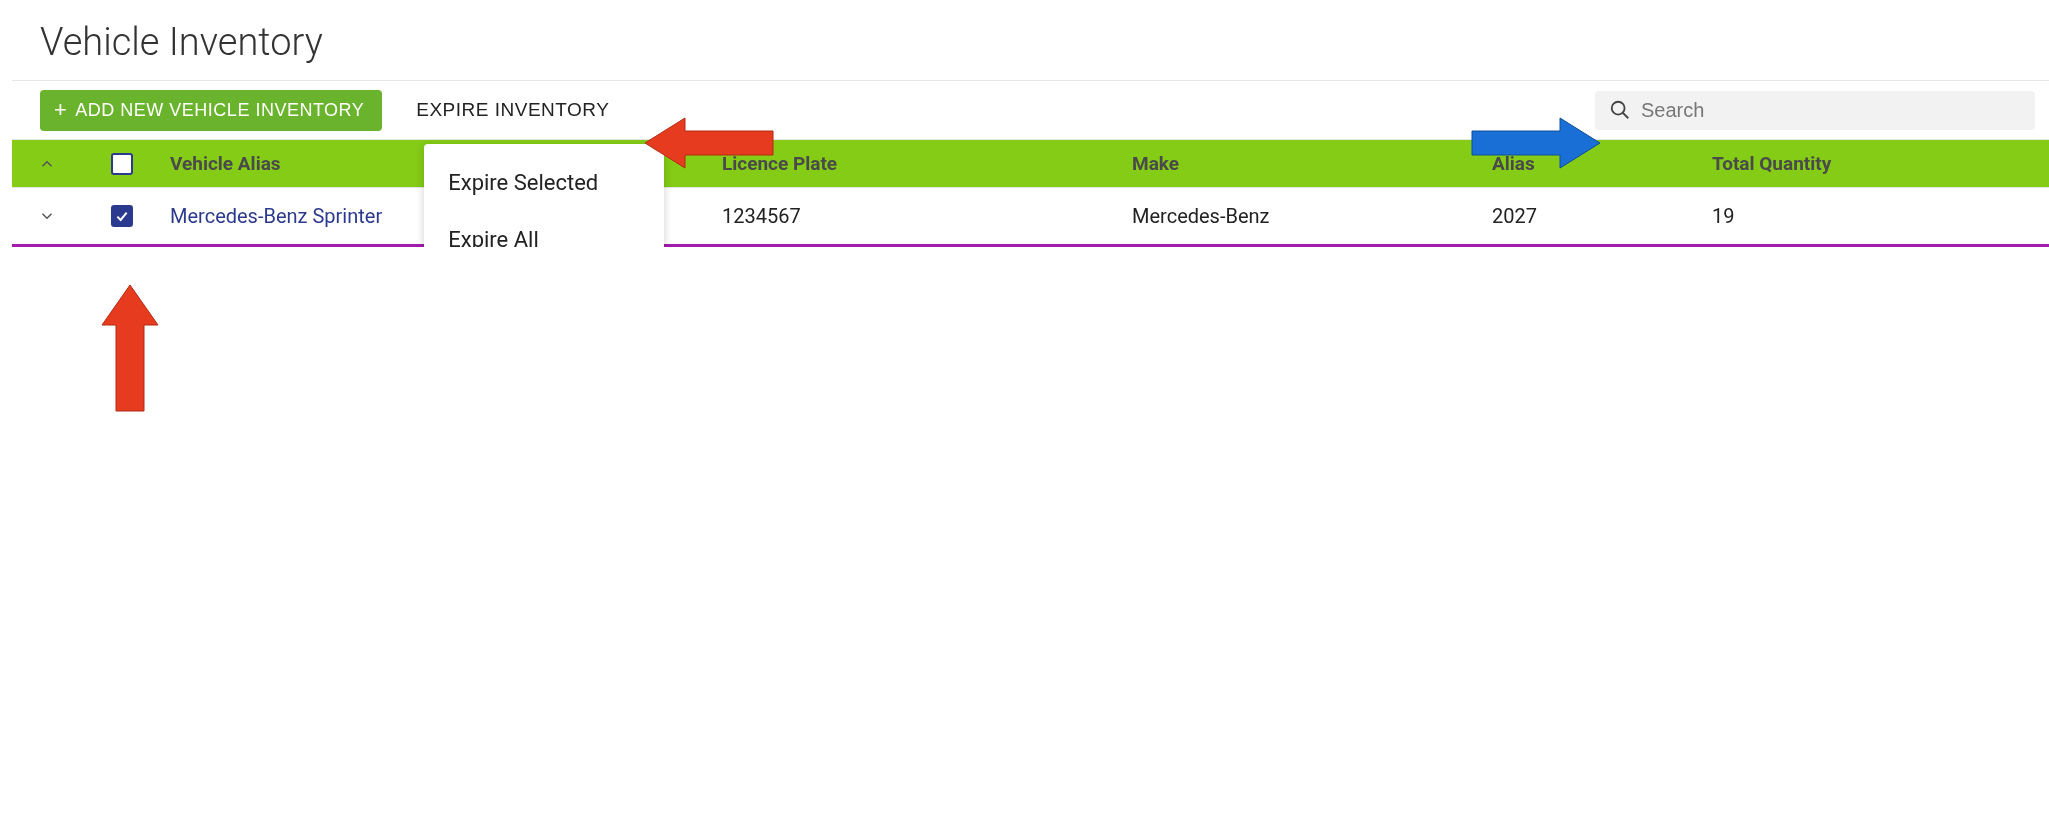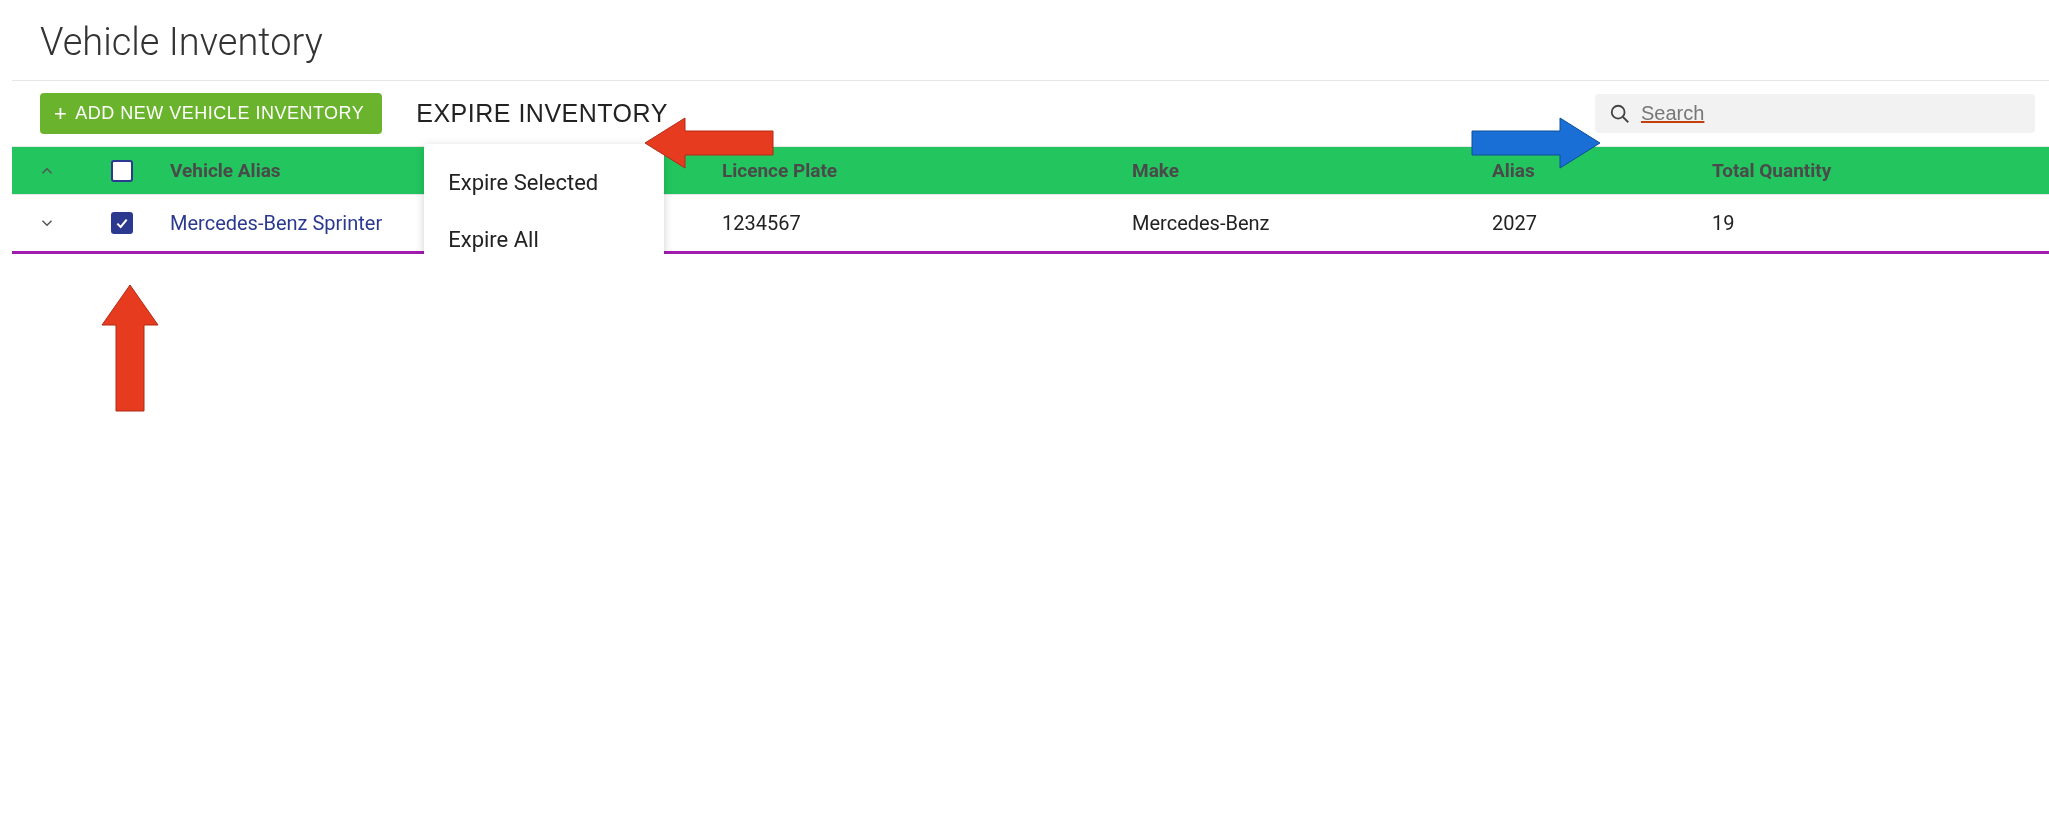--- a/index.html
+++ b/index.html
@@ -45,21 +45,21 @@
       margin-right: 8px;
       font-weight: 400;
     }
     .btn-expire-wrap {
       position: relative;
       margin-left: 28px;
     }
     .btn-expire {
       background: transparent;
       border: none;
-      font-size: 25px;
+      font-size: 19px;
       font-weight: 500;
       color: #222;
       letter-spacing: 0.5px;
       padding: 10px 6px;
       cursor: pointer;
     }
     .dropdown {
       position: absolute;
       top: 55px;
       left: 0;
@@ -92,28 +92,27 @@
       flex-shrink: 0;
     }
     .search-input {
       border: none;
       background: transparent;
       font-size: 20px;
       color: #c2410c;
       padding-left: 10px;
       width: 100%;
       outline: none;
-      text-decoration: underline;
     }
     .search-input::placeholder { color: #777; }
 
     .table-header {
       display: flex;
       align-items: center;
-      background: #22c55e;
+      background: #84cc16;
       border-bottom: 1px solid #e6e6e6;
       padding: 12px 0;
     }
     .col-expand { width: 70px; display:flex; justify-content:center; }
     .col-check { width: 80px; display:flex; justify-content:center; }
     .col-alias { width: 560px; padding-left: 8px; }
     .col-plate { width: 370px; }
     .col-make { width: 360px; margin-left: 40px; }
     .col-year { width: 220px; }
     .col-qty { flex: 1; }

